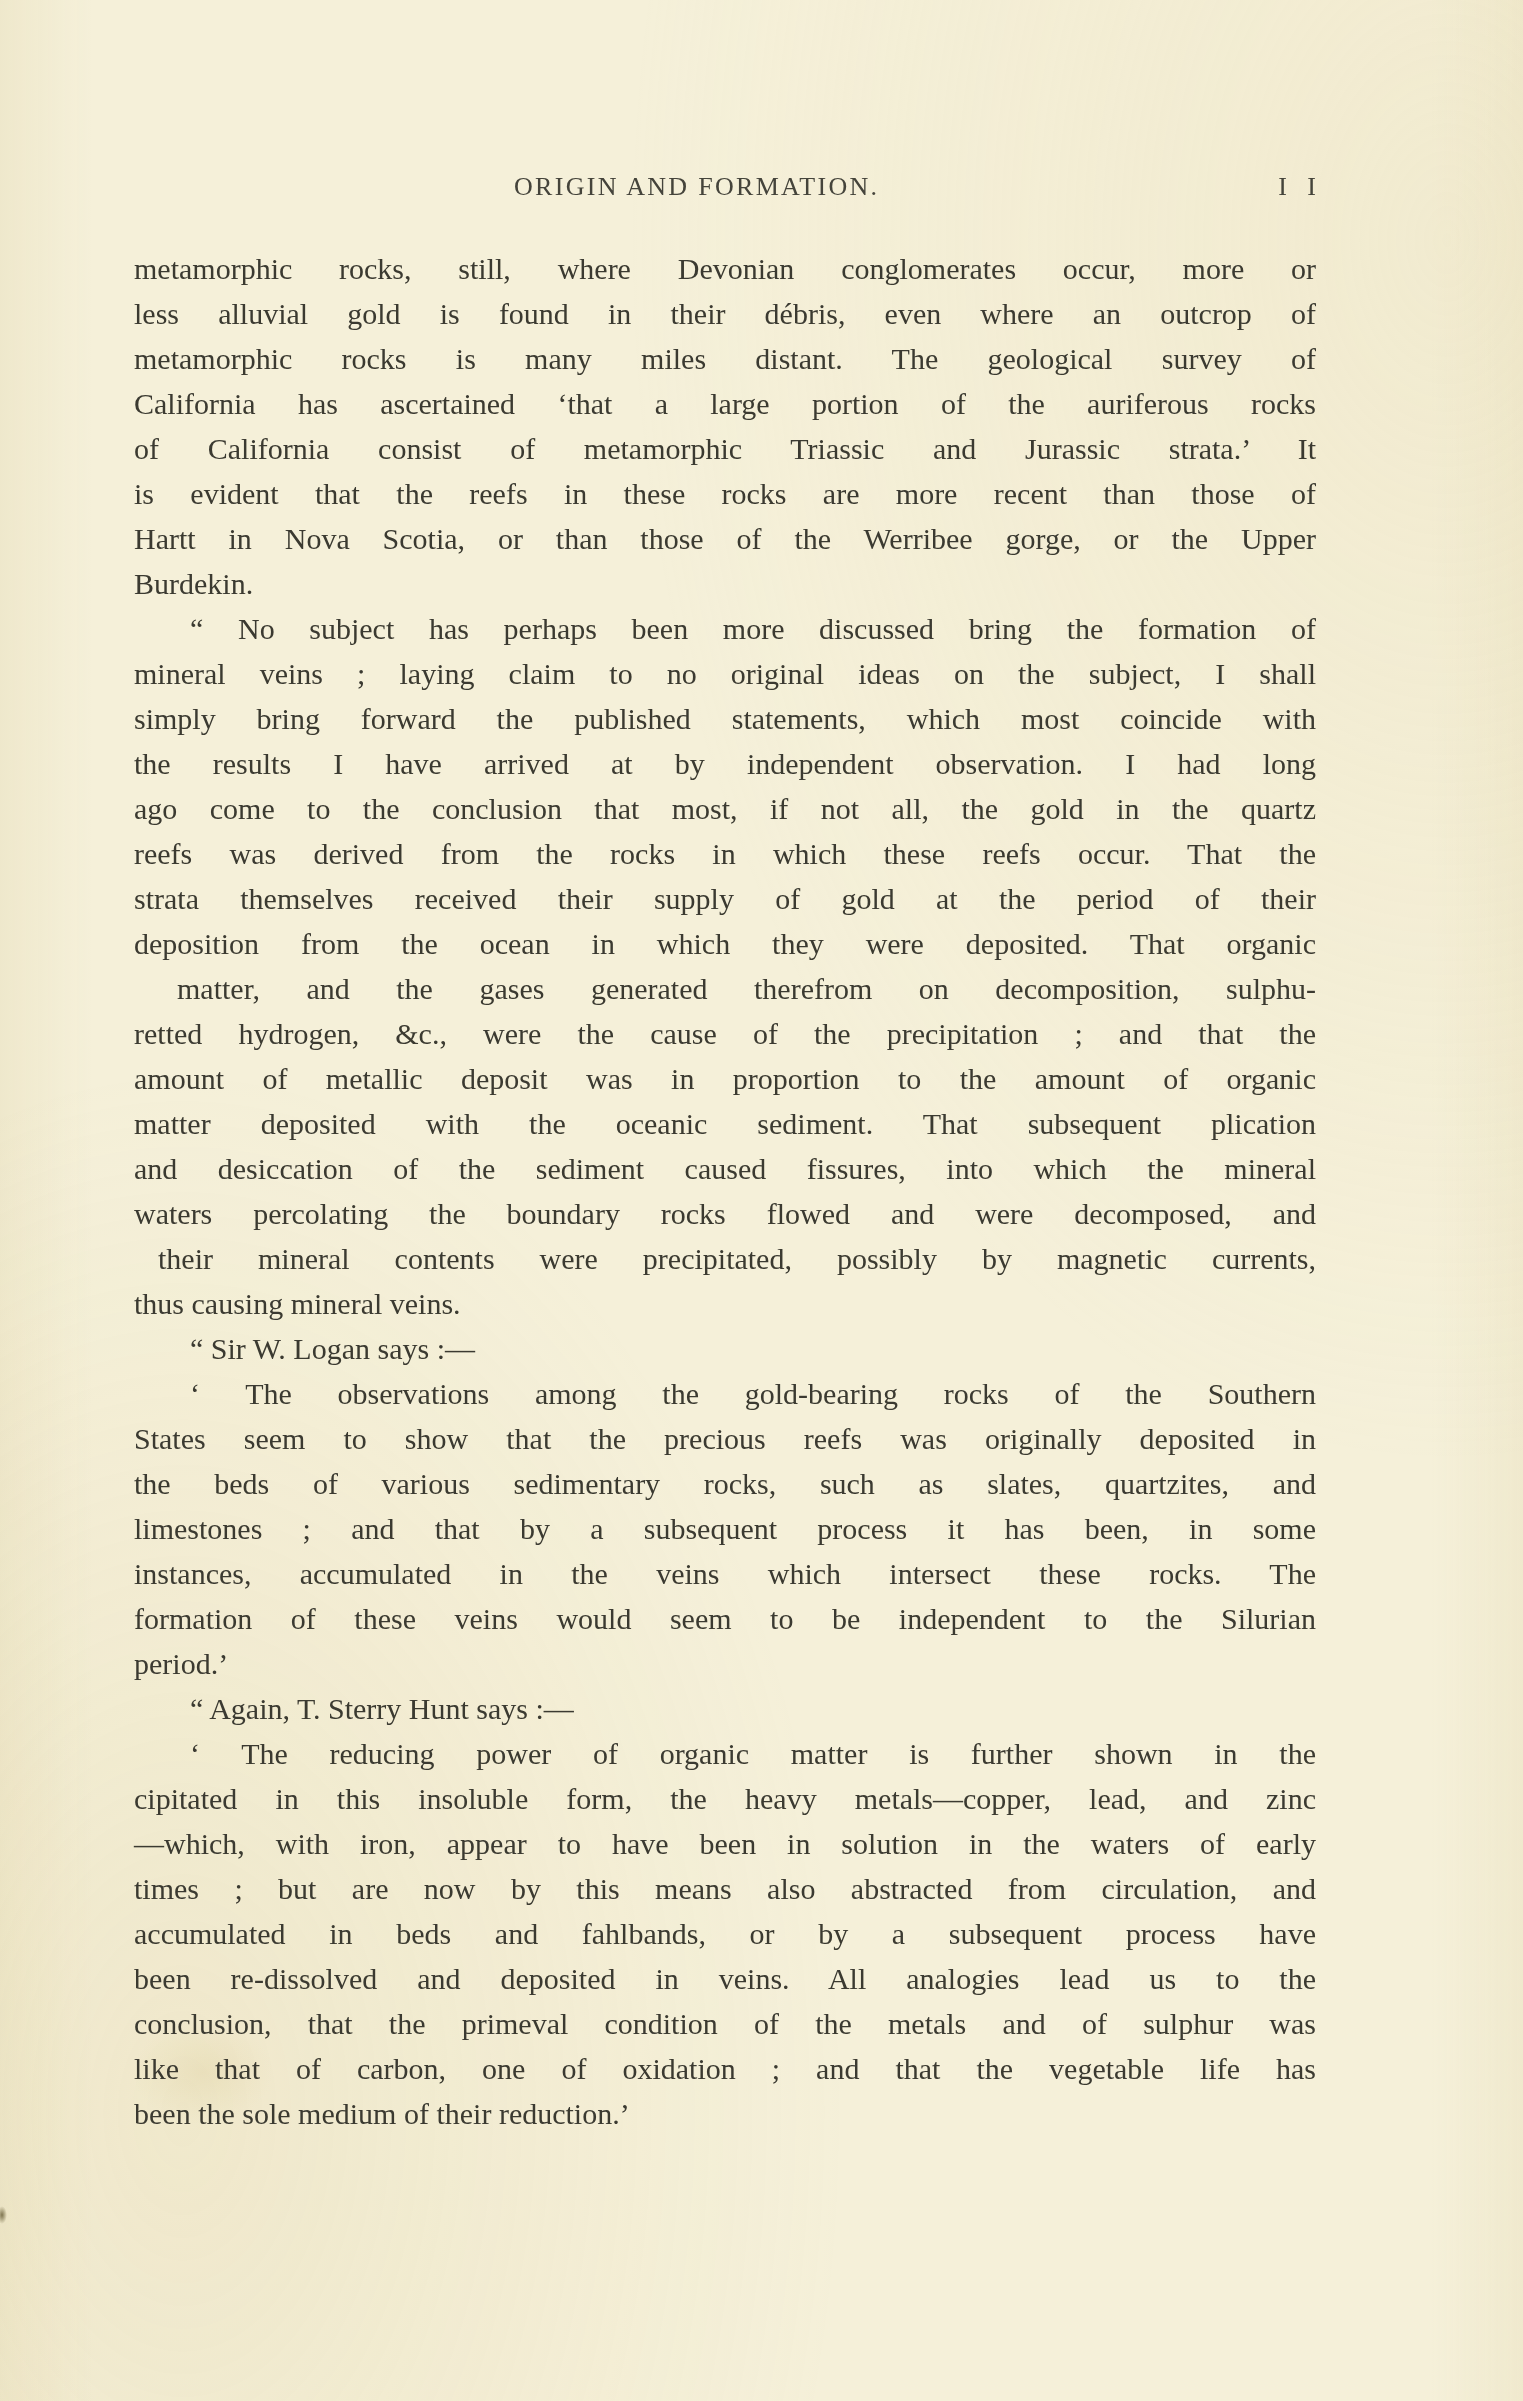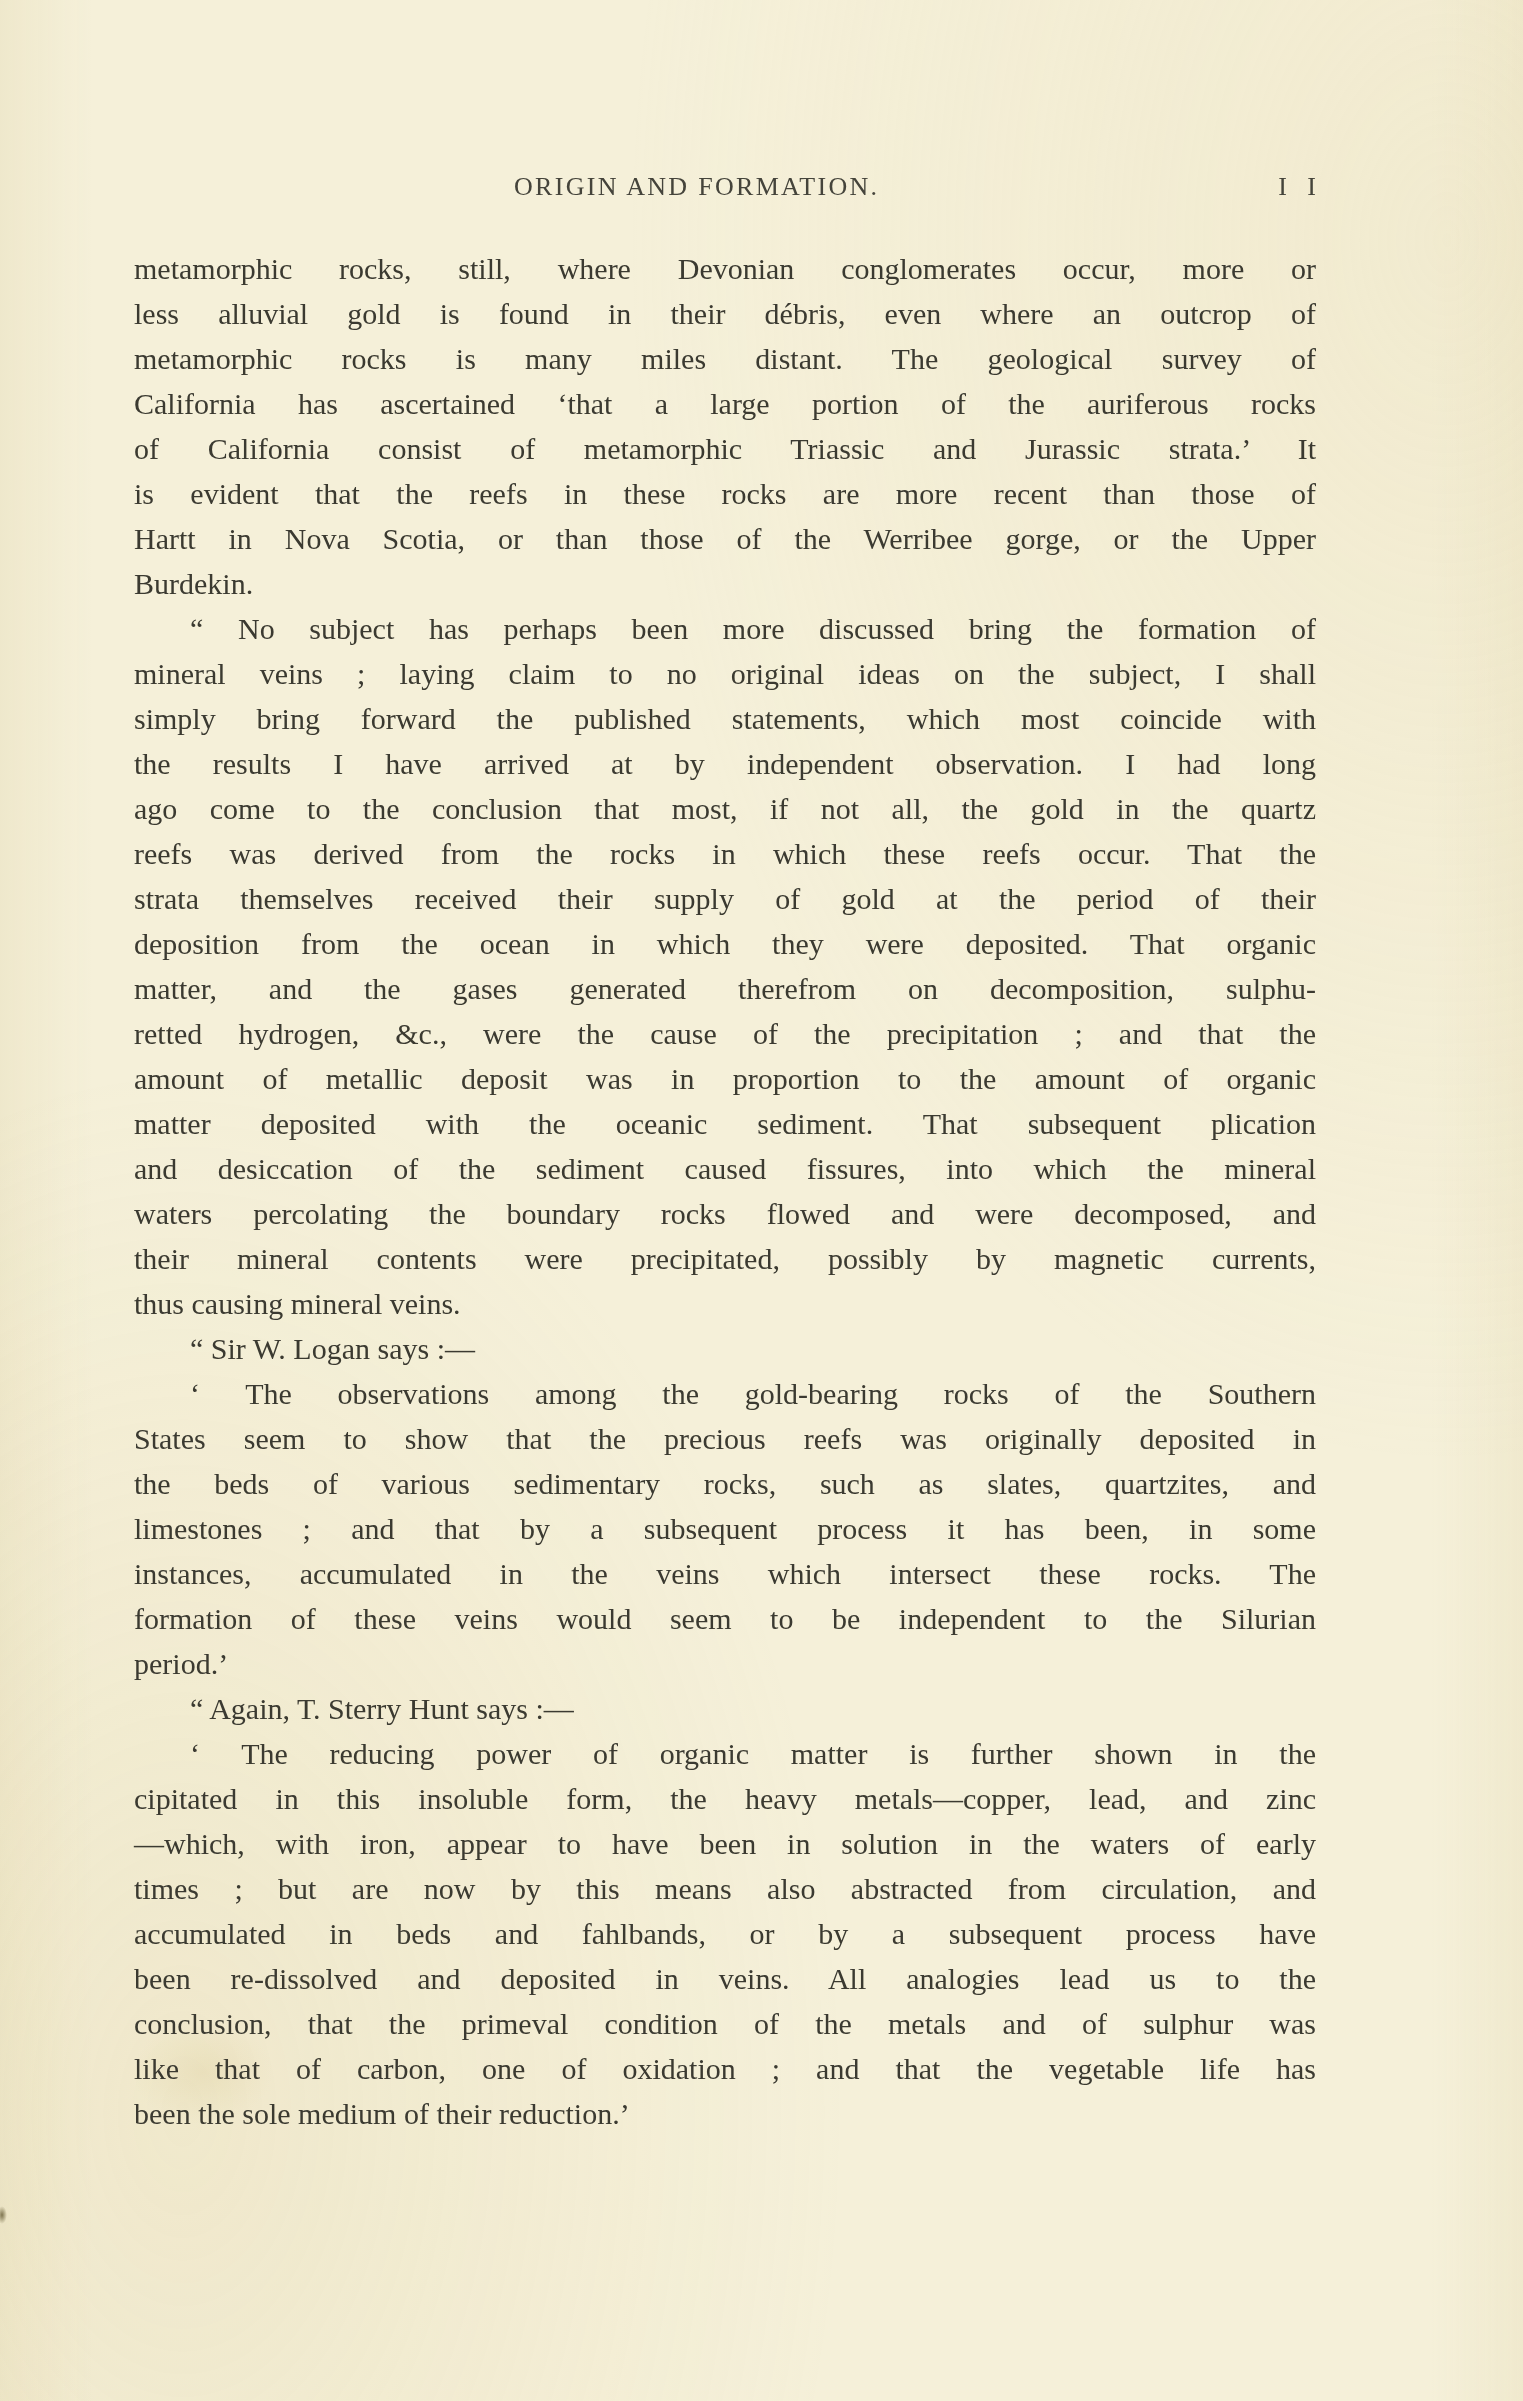--- a/index.html
+++ b/index.html
@@ -120,27 +120,27 @@
 
     <div>
       <span class="line indent-q" style="white-space: normal; word-spacing: 0px;">“ No subject has perhaps been more discussed bring the formation of</span>
       <span class="line" style="white-space: normal; word-spacing: 0px;">mineral veins ; laying claim to no original ideas on the subject, I shall</span>
       <span class="line" style="white-space: normal; word-spacing: 0px;">simply bring forward the published statements, which most coincide with</span>
       <span class="line" style="white-space: normal; word-spacing: 0px;">the results I have arrived at by independent observation.  I had long</span>
       <span class="line" style="white-space: normal; word-spacing: 0px;">ago come to the conclusion that most, if not all, the gold in the quartz</span>
       <span class="line" style="white-space: normal; word-spacing: 0px;">reefs was derived from the rocks in which these reefs occur.  That the</span>
       <span class="line" style="white-space: normal; word-spacing: 0px;">strata themselves received their supply of gold at the period of their</span>
       <span class="line" style="white-space: normal; word-spacing: 0px;">deposition from the ocean in which they were deposited.  That organic</span>
-      <span class="line" style="white-space: normal; word-spacing: 0px;">matter, and the gases generated therefrom on decomposition, sulphu-</span>
+      <span class="line" style="white-space: normal; word-spacing: 0px; margin-left: 43px;">matter, and the gases generated therefrom on decomposition, sulphu-</span>
       <span class="line" style="white-space: normal; word-spacing: 0px;">retted hydrogen, &amp;c., were the cause of the precipitation ; and that the</span>
       <span class="line" style="white-space: normal; word-spacing: 0px;">amount of metallic deposit was in proportion to the amount of organic</span>
       <span class="line" style="white-space: normal; word-spacing: 0px;">matter deposited with the oceanic sediment.  That subsequent plication</span>
       <span class="line" style="white-space: normal; word-spacing: 0px;">and desiccation of the sediment caused fissures, into which the mineral</span>
       <span class="line" style="white-space: normal; word-spacing: 0px;">waters percolating the boundary rocks flowed and were decomposed, and</span>
-      <span class="line" style="white-space: normal; word-spacing: 0px;">their mineral contents were precipitated, possibly by magnetic currents,</span>
+      <span class="line" style="white-space: normal; word-spacing: 0px; margin-left: 24px;">their mineral contents were precipitated, possibly by magnetic currents,</span>
       <span class="line last" style="white-space: normal; word-spacing: 0px;">thus causing mineral veins.</span>
     </div>
 
     <div>
       <span class="line indent-q last" style="white-space: normal; word-spacing: 0px;">“ Sir W. Logan says :—</span>
     </div>
 
     <div>
       <span class="line indent-q" style="white-space: normal; word-spacing: 0px;">‘ The observations among the gold-bearing rocks of the Southern</span>
       <span class="line" style="white-space: normal; word-spacing: 0px;">States seem to show that the precious reefs was originally deposited in</span>

